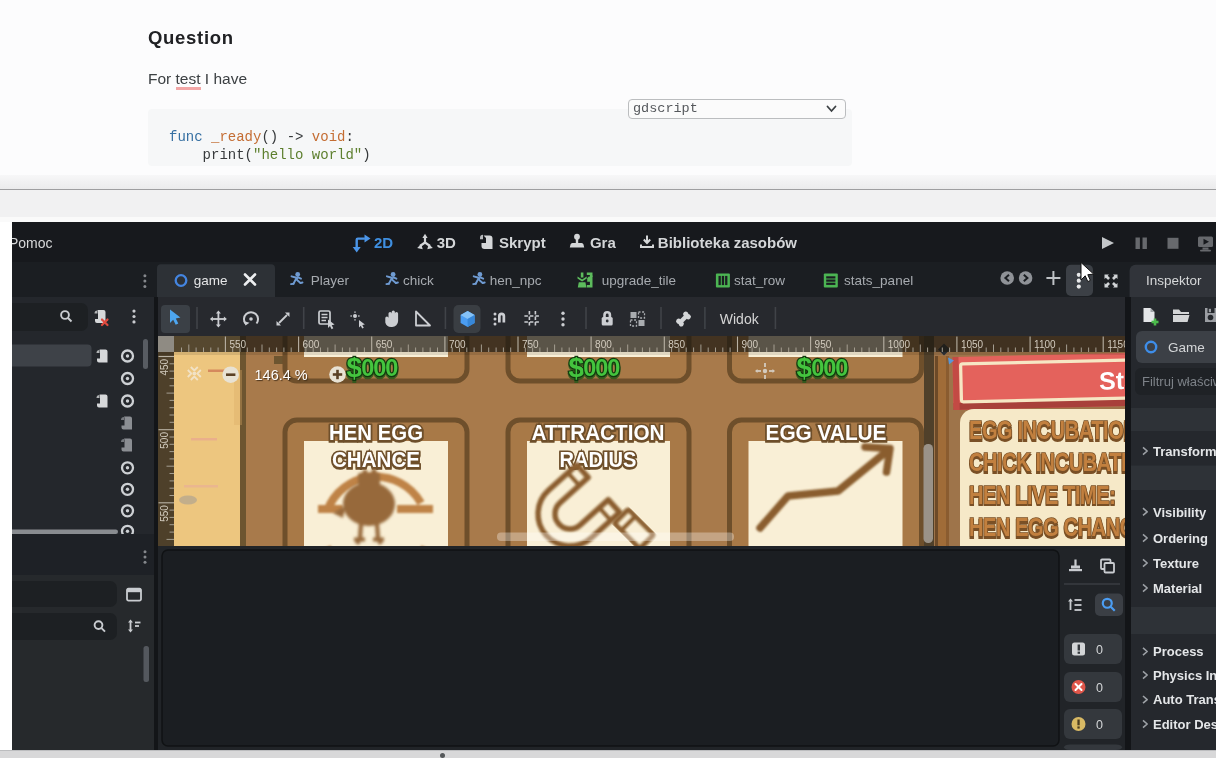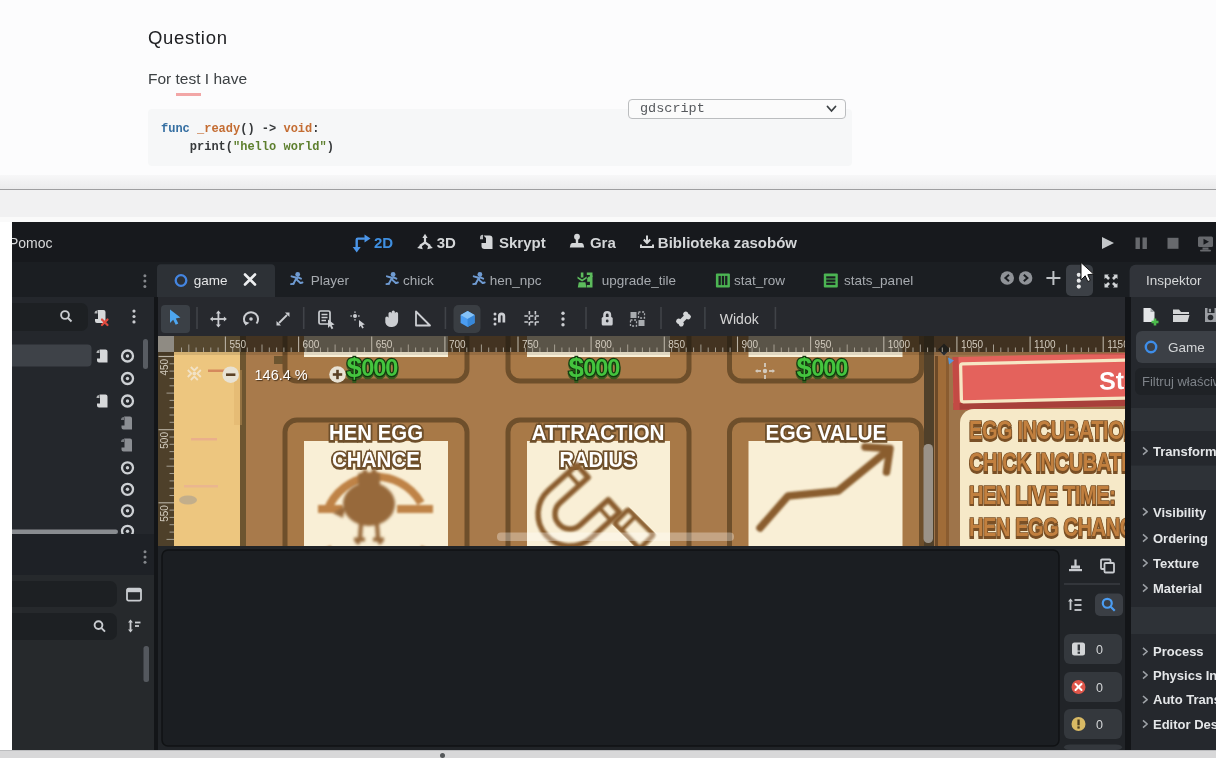--- a/index.html
+++ b/index.html
@@ -1,28 +1,28 @@
 <!DOCTYPE html>
 <html><head><meta charset="utf-8"><style>
 html,body{margin:0;padding:0;width:1216px;height:758px;overflow:hidden;background:#ffffff;
 font-family:"Liberation Sans", sans-serif;}
 #top{position:absolute;left:0;top:0;width:1216px;height:175px;background:#fcfcfd;}
 #bandA{position:absolute;left:0;top:175px;width:1216px;height:14px;background:linear-gradient(#f7f7f8,#ebebec);}
 #bandL{position:absolute;left:0;top:188.8px;width:1216px;height:1.4px;background:#9e9ea0;}
 #bandC{position:absolute;left:0;top:190.2px;width:1216px;height:26.8px;background:#f1f1f2;}
 #bandD{position:absolute;left:0;top:217px;width:1216px;height:5px;background:#fafafa;}
 #strip{position:absolute;left:0;top:750px;width:1216px;height:8px;background:#d8d8d9;border-top:1px solid #bcbdbf;box-sizing:border-box;}
-h2{position:absolute;left:148px;top:27px;margin:0;font-size:18.5px;font-weight:400;color:#202124;letter-spacing:0.7px;}
+h2{position:absolute;left:148px;top:27px;margin:0;font-size:18.5px;font-weight:700;color:#202124;letter-spacing:0.7px;}
 #para{position:absolute;left:148px;top:70px;margin:0;font-size:15.5px;color:#3c4043;}
-#para .u{border-bottom:3px solid #f2a6a6;padding-bottom:6px;}
+#para .u{border-bottom:3px solid #f2a6a6;padding-bottom:0;}
 #code{position:absolute;left:148px;top:109px;width:704px;height:57px;background:#f6f7f8;border-radius:4px;}
-#code pre{margin:0;padding:11px 0 0 13px;font-family:"Liberation Mono", monospace;font-size:12px;line-height:18px;color:#36393b;font-weight:bold;}
+#code pre{margin:8px;padding:11px 0 0 13px;font-family:"Liberation Mono", monospace;font-size:14px;line-height:18px;color:#36393b;font-weight:normal;}
 .kb{color:#356fa2}.ko{color:#c46d33}.st{color:#5d7f2e}
 #sel{position:absolute;left:628px;top:99px;width:218px;height:20px;background:#fbfbfb;border:1px solid #bbbdbf;border-radius:4px;
-font-family:"Liberation Mono", monospace;font-size:13.5px;color:#55585c;line-height:18px;padding-left:11px;box-sizing:border-box;}
+font-family:"Liberation Mono", monospace;font-size:13.5px;color:#55585c;line-height:18px;padding-left:4px;box-sizing:border-box;}
 #sel svg{position:absolute;right:8px;top:5px;}
 #editor{position:absolute;left:0;top:220px;width:1216px;height:530px;margin-left:12px;}
 </style></head>
 <body>
 <div id="top">
 <h2>Question</h2>
 <p id="para">For <span class="u">test</span> I have</p>
 <div id="code">
       <pre><span class="kb">func</span> <span class="ko">_ready</span>() -&gt; <span class="ko">void</span>:
     print(<span class="st">"hello world"</span>)</pre>

